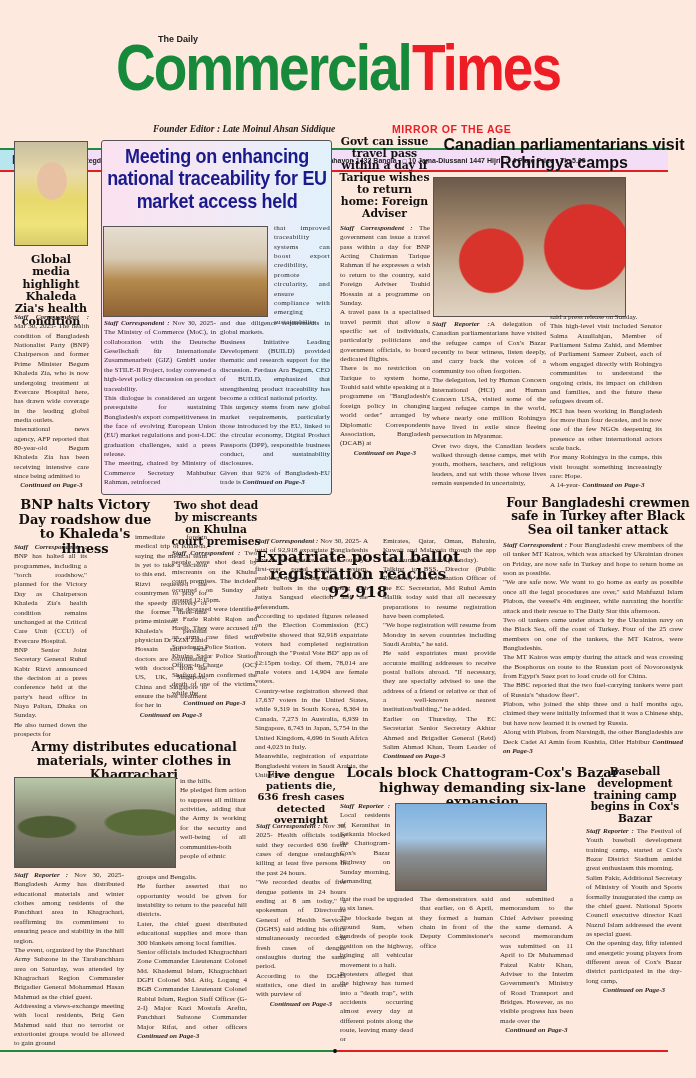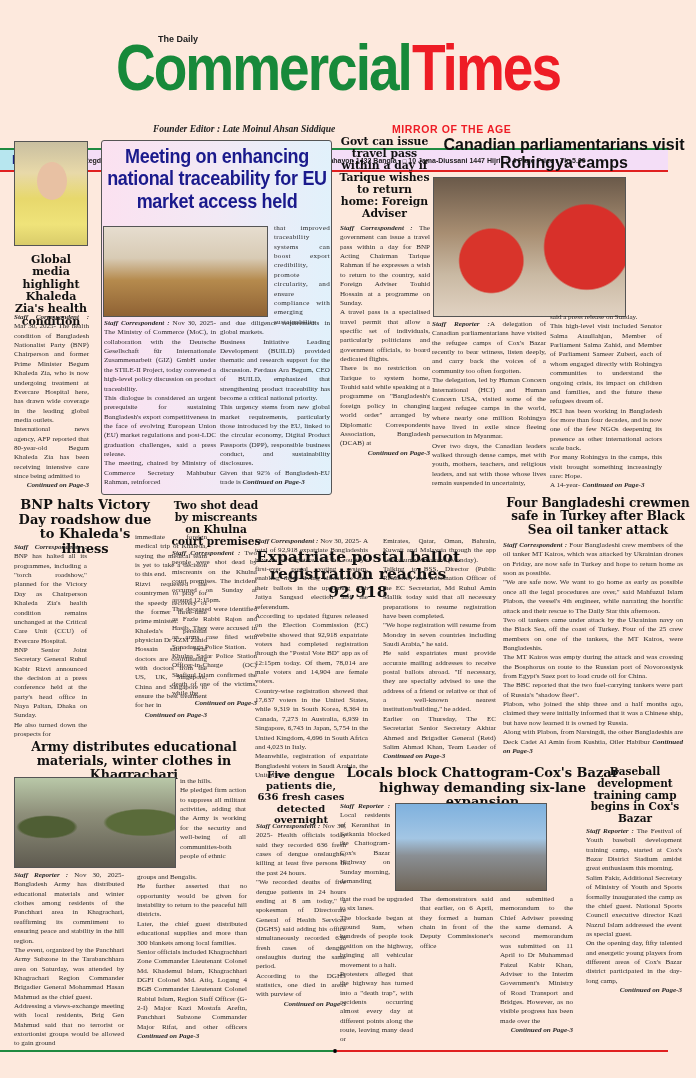--- a/index.html
+++ b/index.html
@@ -18,21 +18,21 @@
   .infobar { left: 0; top: 148px; width: 668px; height: 24px; border-top: 2px solid #1f8a40; border-bottom: 2px solid #e02020; display: flex; align-items: stretch; }
   .infobar .day { background: #b7e6ef; width: 72px; display: flex; align-items: center; justify-content: center; font-family: "Liberation Sans", sans-serif; font-weight: bold; font-size: 12.5px; color: #1a237e; border-right: 1px solid #888; }
   .infobar .meta { flex: 1; background: #f4def7; display: flex; align-items: center; gap: 6px; padding-left: 6px; font-family: "Liberation Sans", sans-serif; font-weight: bold; font-size: 7px; color: #222; white-space: nowrap; }
   .infobar .meta span::before { content: "\25A1"; font-size: 6px; margin-right: 2px; font-weight: normal; }
 
   
   .hl { font-family: "DejaVu Serif", serif; font-weight: bold; color: #111; text-align: center; line-height: 1.12; }
   .body { font-family: "Liberation Serif", serif; font-size: 7.1px; line-height: 1.32; text-align: justify; color: #2a2a2a; }
   .body p { margin: 0; }
   .byline { font-style: italic; font-weight: bold; }
-  .cont { font-style: italic; font-weight: bold; display: block; text-align: right; }
+  .cont { font-style: italic; font-weight: bold; display: block; text-align: center; }
   .photo { border: 1px solid #555; overflow: hidden; }
 
   
   .kz-photo { left: 14px; top: 141px; width: 74px; height: 105px; background: linear-gradient(180deg,#c9bfa0 0%, #e8d9a9 30%, #e7d86c 55%, #efe37a 80%, #d9cc6a 100%); }
   .kz-face { position:absolute; left: 22px; top: 20px; width: 30px; height: 38px; border-radius: 50%; background: #e8c1a3; }
   .kz-hl { left: 12px; top: 254px; width: 78px; font-size: 11px; }
   .kz-body { left: 14px; top: 313px; width: 75px; }
 
   
   .meet-box { left: 101px; top: 140px; width: 231px; height: 355px; border: 1px solid #555; border-radius: 3px; background: linear-gradient(90deg, #fbe1f0 0%, #f2e9f5 50%, #e1f1fb 100%); }

